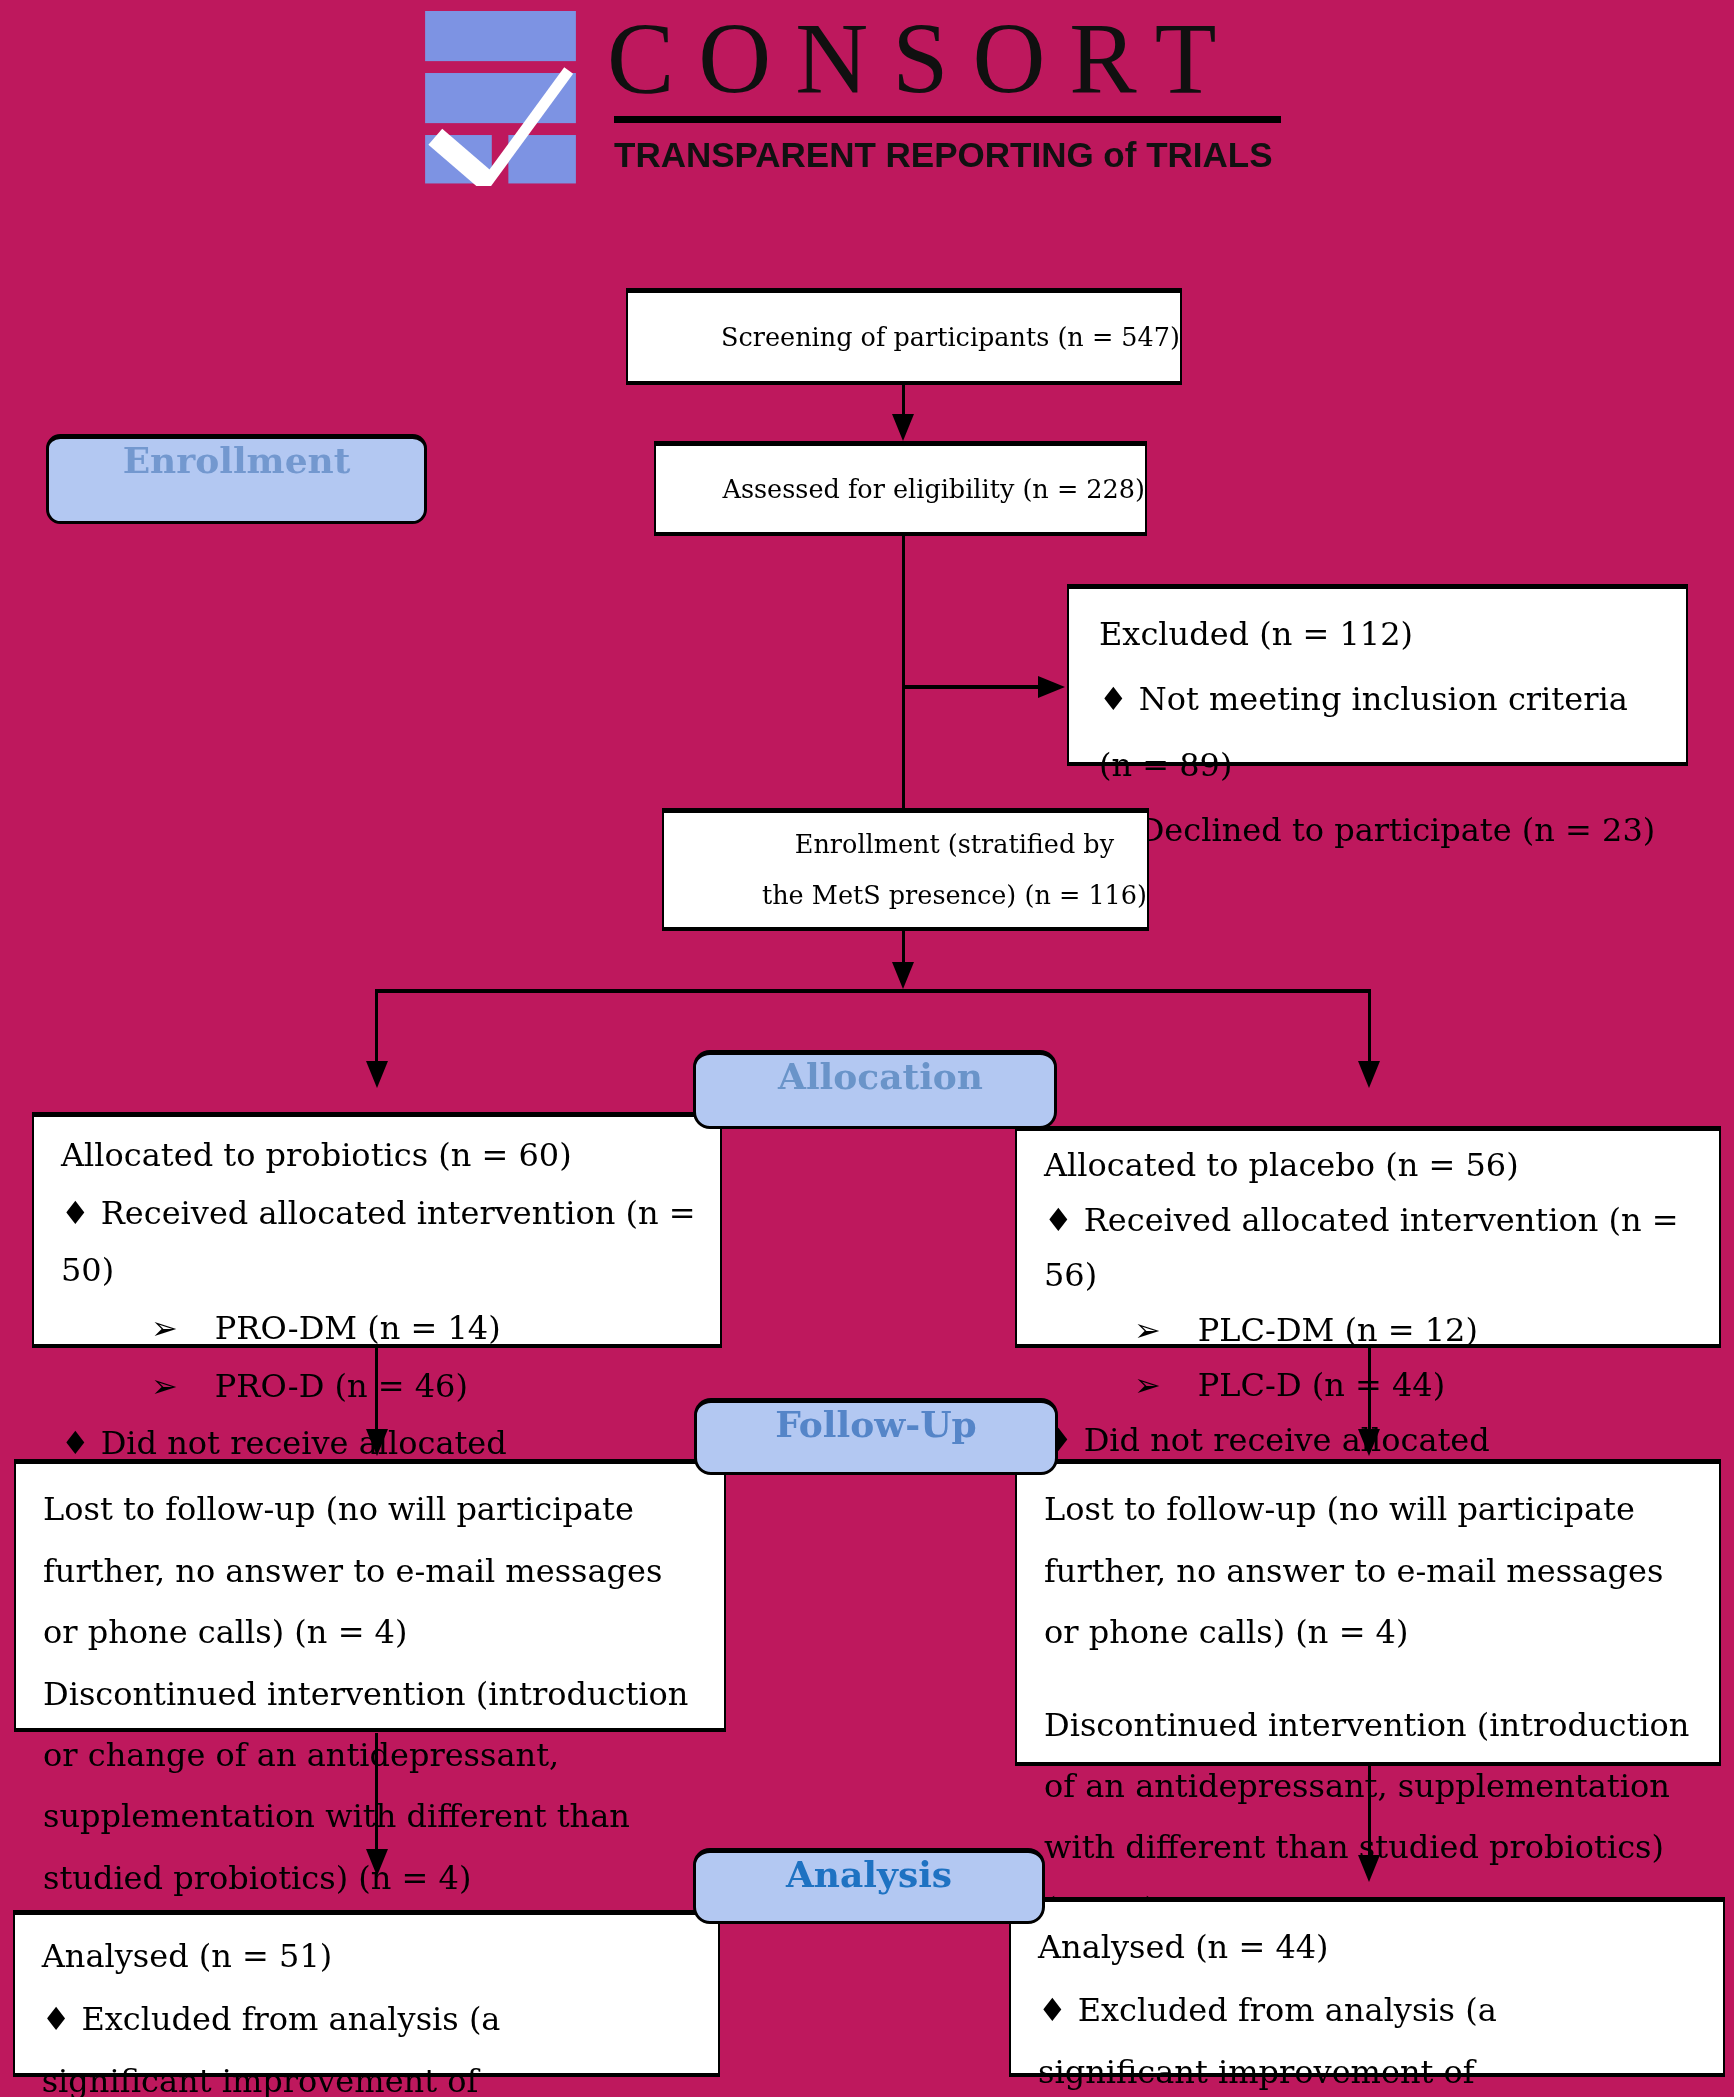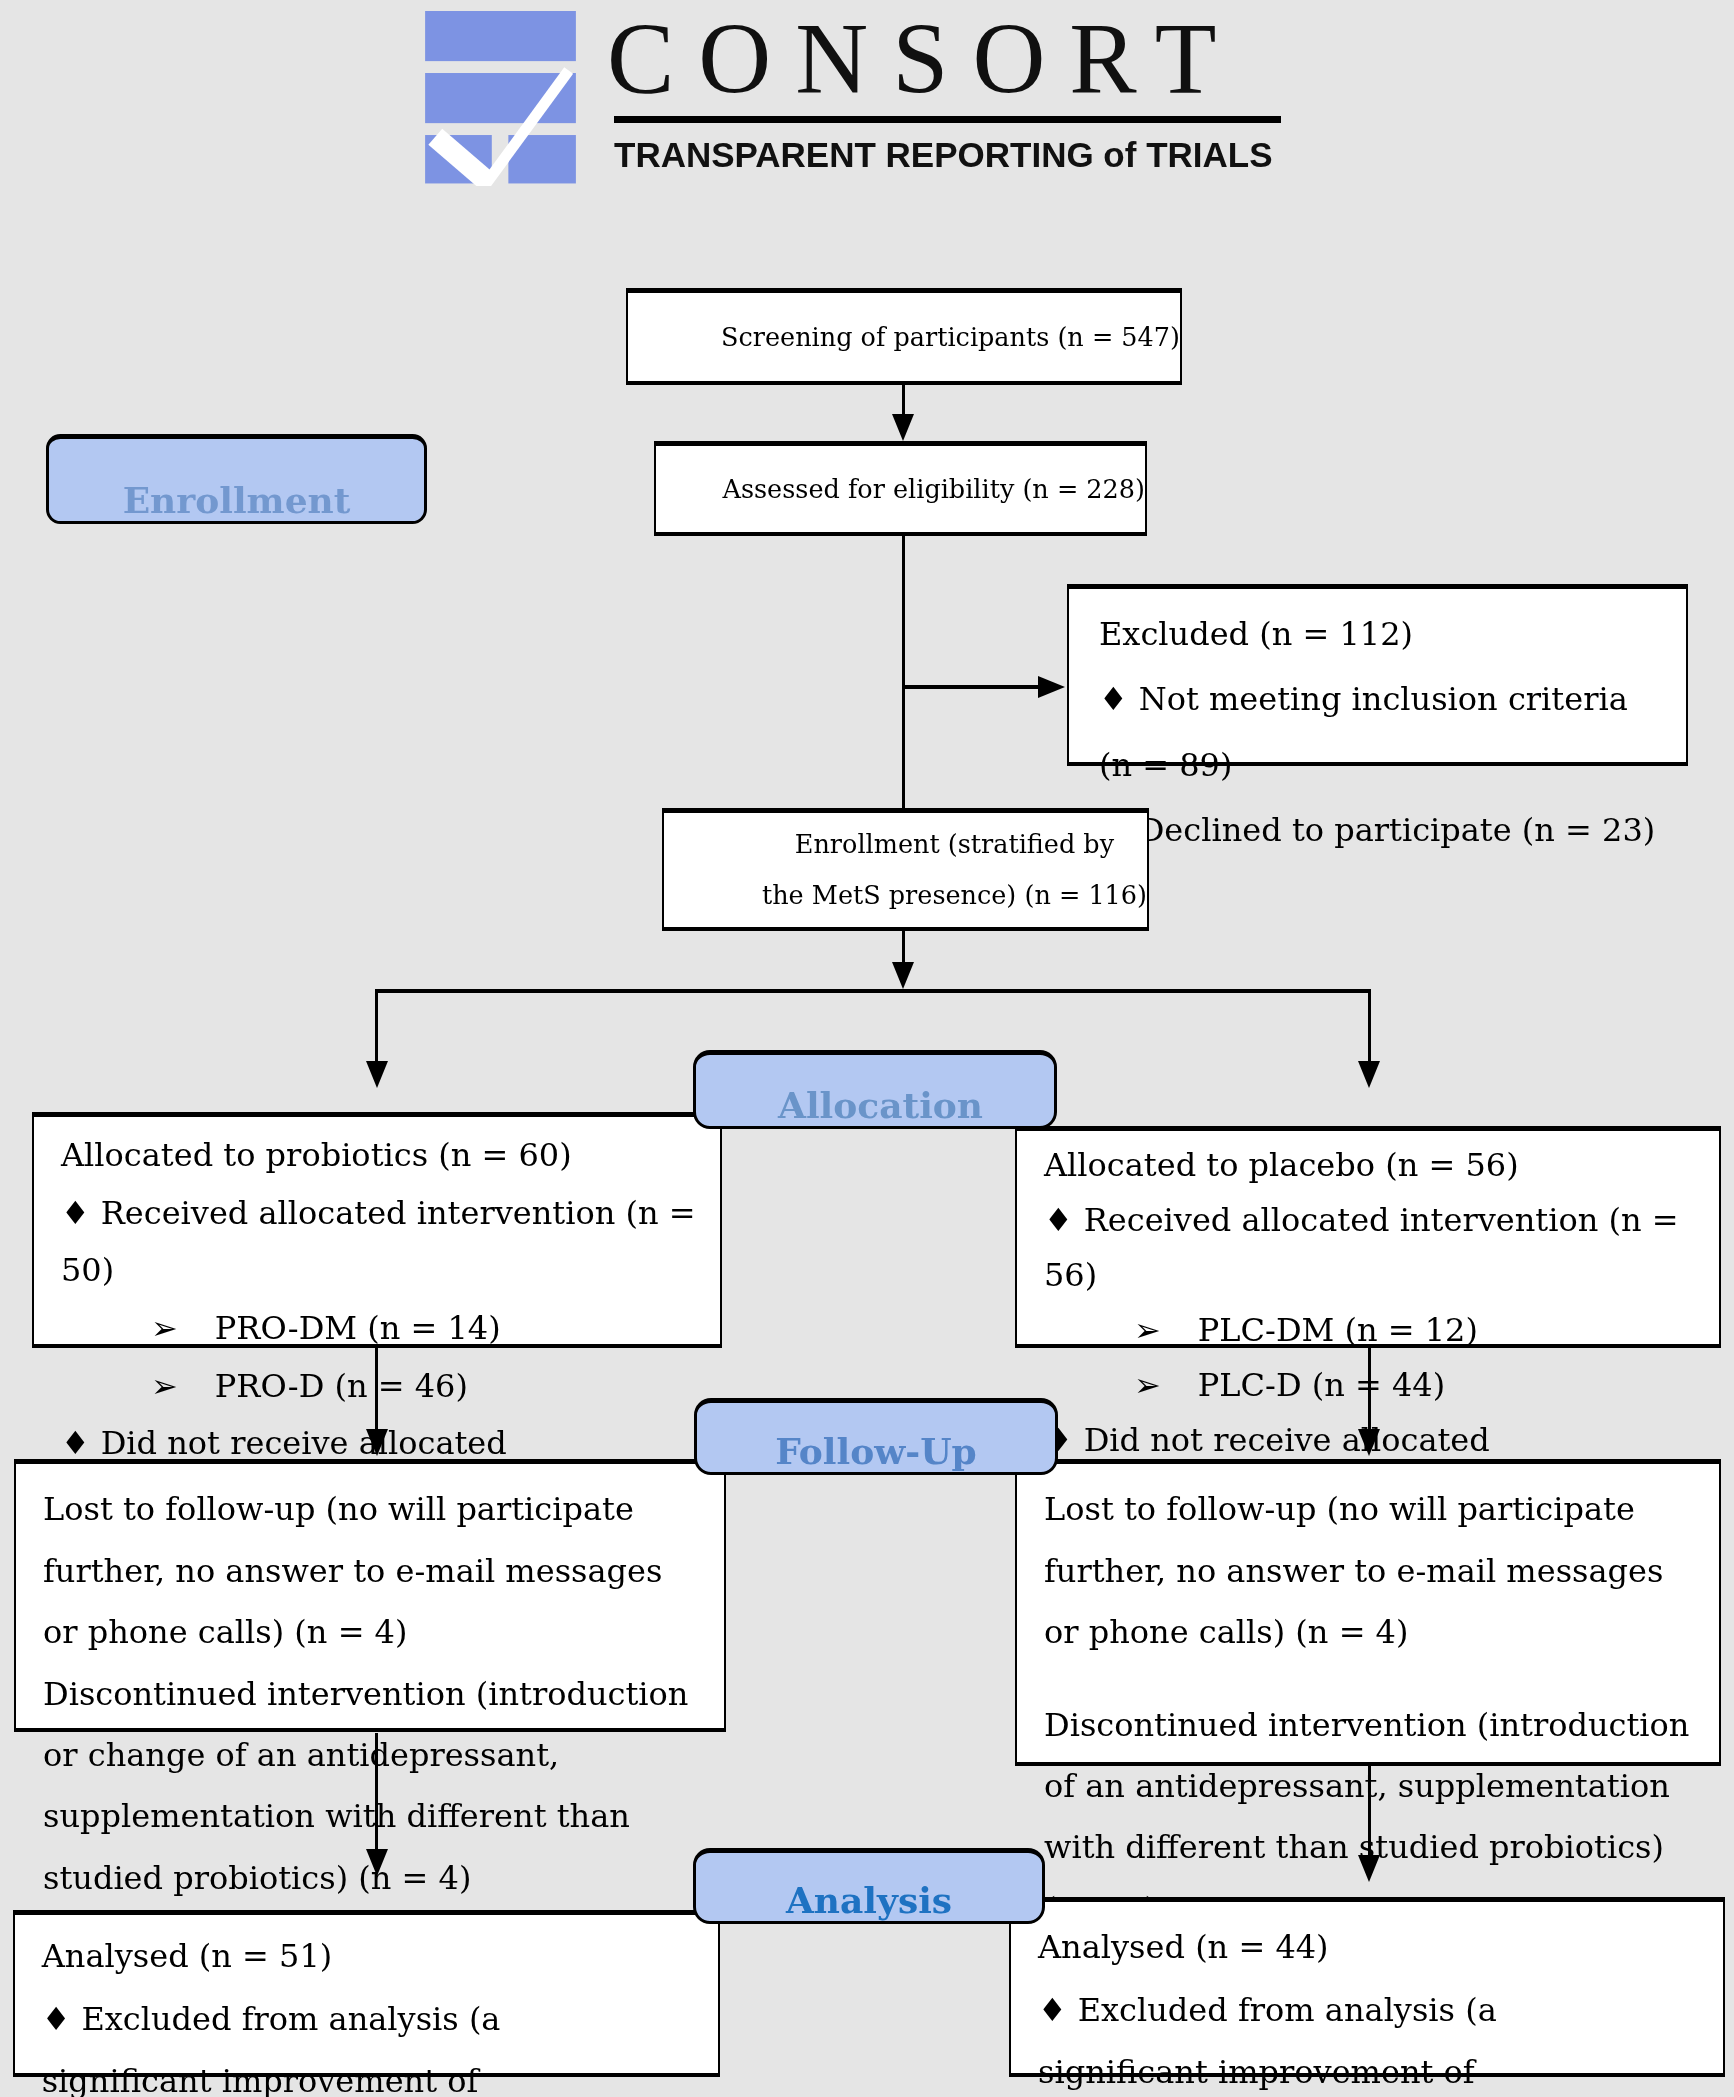--- a/index.html
+++ b/index.html
@@ -8,21 +8,21 @@
     --enrollment-text:#7398cf;
     --allocation-text:#6a94c9;
     --followup-text:#5585c8;
     --analysis-text:#1e72c2;
     --ink:#000000;
   }
   html,body{margin:0;padding:0;background:#ffffff;}
   .canvas{
     position:relative;
     width:1734px;height:2097px;
-    background:#e5e5e5;
+    background:#be185d;
     font-family:"DejaVu Serif", serif;
     color:#000;
     overflow:hidden;
   }
   
   .logo-mark{position:absolute;left:425px;top:10.6px;width:151px;height:175px;}
   .wordmark{
     position:absolute;left:607px;top:4.2px;width:688px;
     font-family:"Liberation Serif", serif;
     font-size:101px;line-height:1.1;letter-spacing:24px;
@@ -44,21 +44,21 @@
   .pad{padding:7.6px 24px 4.2px 27px;}
   .bullet .g{font-family:"DejaVu Sans", sans-serif;margin-right:11px;}
   .sub{margin-left:90px;}
   .sub .g{font-family:"DejaVu Sans", sans-serif;margin-right:37px;}
   
   .stage{
     position:absolute;box-sizing:border-box;z-index:6;
     background:var(--label-fill);
     border:3.4px solid #000;border-top-width:5.5px;
     border-radius:17px;
-    display:flex;align-items:flex-end;justify-content:center;
+    display:flex;align-items:flex-start;justify-content:center;
     font-weight:bold;font-size:36px;
   }
   .stage.enrollment{color:var(--enrollment-text);}
   .stage.allocation{color:var(--allocation-text);padding-left:11px;}
   .stage.followup{color:var(--followup-text);}
   .stage.analysis{color:var(--analysis-text);}
   
   .vline{position:absolute;width:3px;background:#000;z-index:1;}
   .hline{position:absolute;height:3.8px;background:#000;z-index:1;}
   .arr-down{position:absolute;width:0;height:0;z-index:1;

